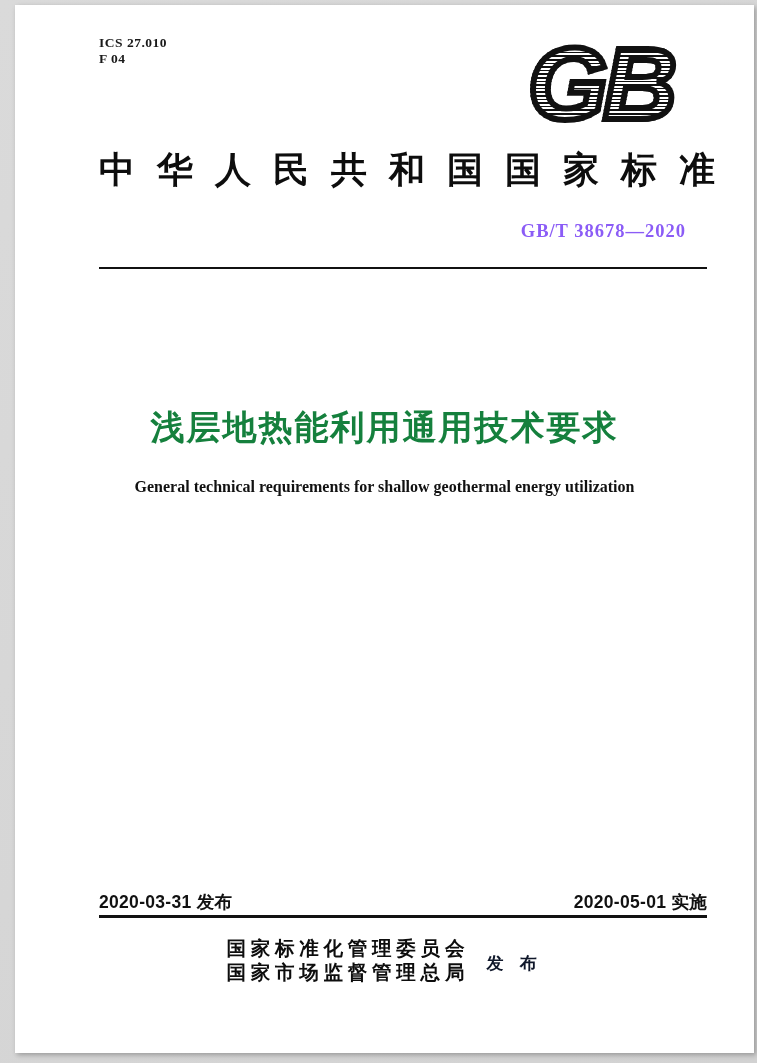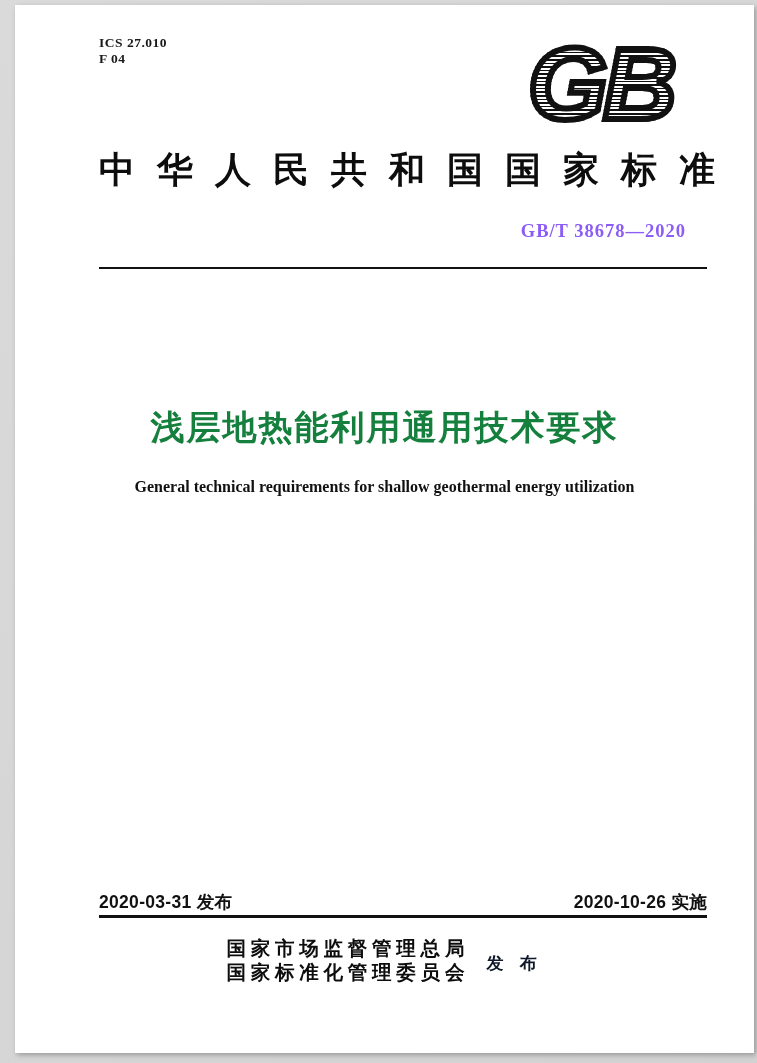--- a/index.html
+++ b/index.html
@@ -193,27 +193,27 @@
     <div class="standard-number">GB/T 38678—2020</div>
 
     <div class="header-rule"></div>
 
     <div class="doc-title-zh">浅层地热能利用通用技术要求</div>
 
     <div class="doc-title-en">General technical requirements for shallow geothermal energy utilization</div>
 
     <div class="date-row">
       <span>2020-03-31 发布</span>
-      <span>2020-10-26 实施</span>
+      <span>2020-05-01 实施</span>
     </div>
 
     <div class="footer-rule"></div>
 
     <div class="publisher-row">
       <div class="publisher-lines">
+        <div class="pub-line">国家标准化管理委员会</div>
         <div class="pub-line">国家市场监督管理总局</div>
-        <div class="pub-line">国家标准化管理委员会</div>
       </div>
       <div class="publish-label">发 布</div>
     </div>
 
   </div>
 </div>
 
 </body></html>

